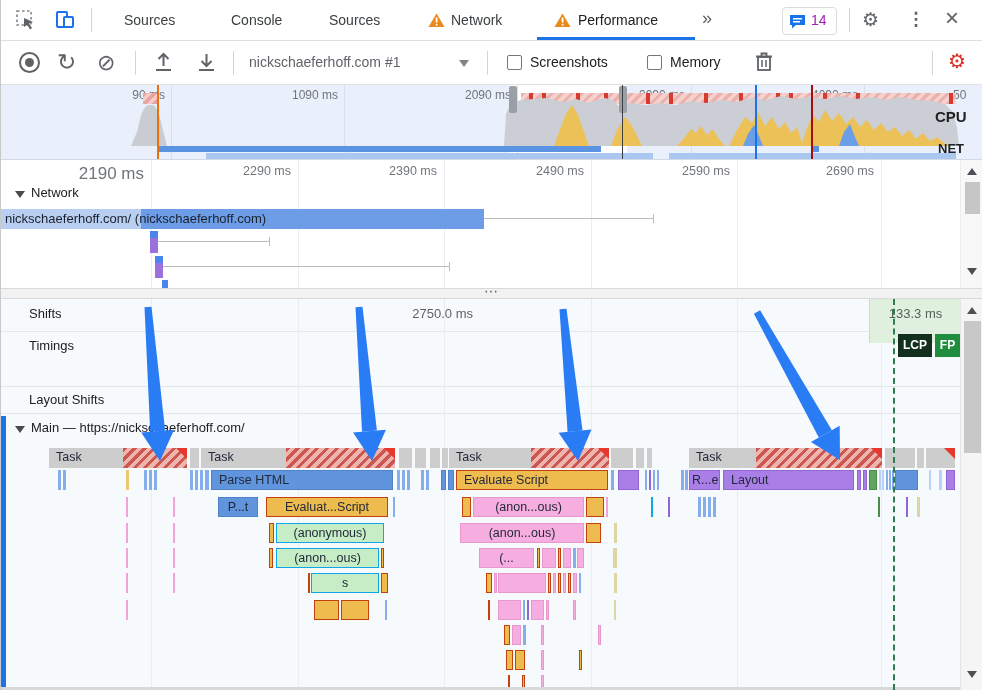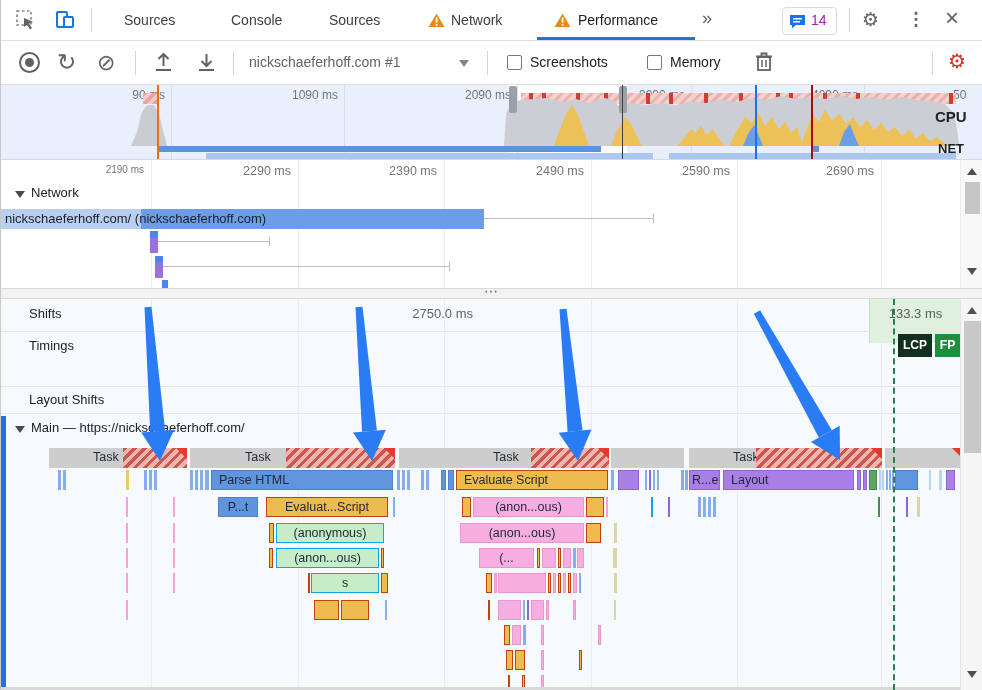--- a/index.html
+++ b/index.html
@@ -7,21 +7,21 @@
   .abs{position:absolute;}
   .sep{position:absolute;width:1px;height:24px;background:#d5d5d5;}
   .tab{position:absolute;top:12px;font-size:14px;color:#3c4043;}
   .glyph{color:#5f6368;}
   .cbox{position:absolute;width:15px;height:15px;border:1.5px solid #767676;border-radius:2px;background:#fff;box-sizing:border-box;}
   .tick{position:absolute;font-size:12px;color:#70757a;text-align:right;width:90px;}
   .gridv{position:absolute;width:1px;background:#e9edf2;}
   .bar{position:absolute;height:20px;box-sizing:border-box;overflow:hidden;}
   .bar .lbl{display:block;font-size:12.5px;line-height:19px;color:#23293a;padding:0 4px 0 7px;white-space:nowrap;overflow:hidden;}
   .bar.ctr .lbl{text-align:center;padding:0 2px;}
-  .t-task{background:#cdcdcd;padding-left:37px;}
+  .t-task{background:#cdcdcd;}
   .t-parse{background:#6095dd;border:1px solid #4f82c8;}
   .t-script{background:#eebc4e;border:1px solid #c2410c;}
   .t-green{background:#c6edc6;border:1px solid #0ea5e9;}
   .t-pink{background:#f6aee1;border:1px solid #e897cf;}
   .t-purple{background:#a97ee6;border:1px solid #9166d2;}
   .t-paint{background:#5fa45f;border:1px solid #4b8c4b;}
   .t-tan{background:#ddd6a4;}
   .t-b{background:#85aeec;}
   .t-lb{background:#b9d2f5;}
   .t-y{background:#eec86d;}
@@ -181,21 +181,21 @@
   <div class="abs" style="left:0;top:160px;width:982px;height:128px;background:#ffffff;overflow:hidden;">
     <div id="net-grid">
         <div class="gridv" style="left:150px;top:0;height:128px;"></div>
         <div class="gridv" style="left:297px;top:0;height:128px;"></div>
         <div class="gridv" style="left:443px;top:0;height:128px;"></div>
         <div class="gridv" style="left:590px;top:0;height:128px;"></div>
         <div class="gridv" style="left:736px;top:0;height:128px;"></div>
         <div class="gridv" style="left:880px;top:0;height:128px;"></div>
       </div>
     <div id="net-ticks">
-        <div class="tick abs" style="left:53px;top:4px;font-size:10px;">2190 ms</div>
+        <div class="tick abs" style="left:53px;top:4px;font-size:17px;">2190 ms</div>
         <div class="tick abs" style="left:200px;top:4px;font-size:12.5px;">2290 ms</div>
         <div class="tick abs" style="left:346px;top:4px;font-size:12.5px;">2390 ms</div>
         <div class="tick abs" style="left:493px;top:4px;font-size:12.5px;">2490 ms</div>
         <div class="tick abs" style="left:639px;top:4px;font-size:12.5px;">2590 ms</div>
         <div class="tick abs" style="left:783px;top:4px;font-size:12.5px;">2690 ms</div>
       </div>
     <div class="abs disc" style="left:14px;top:31px;"></div>
     <div class="abs" style="left:30px;top:25px;font-size:13px;color:#202124;">Network</div>
 
     <div class="abs" style="left:0;top:49px;width:483px;height:20px;background:#6d9de6;">

